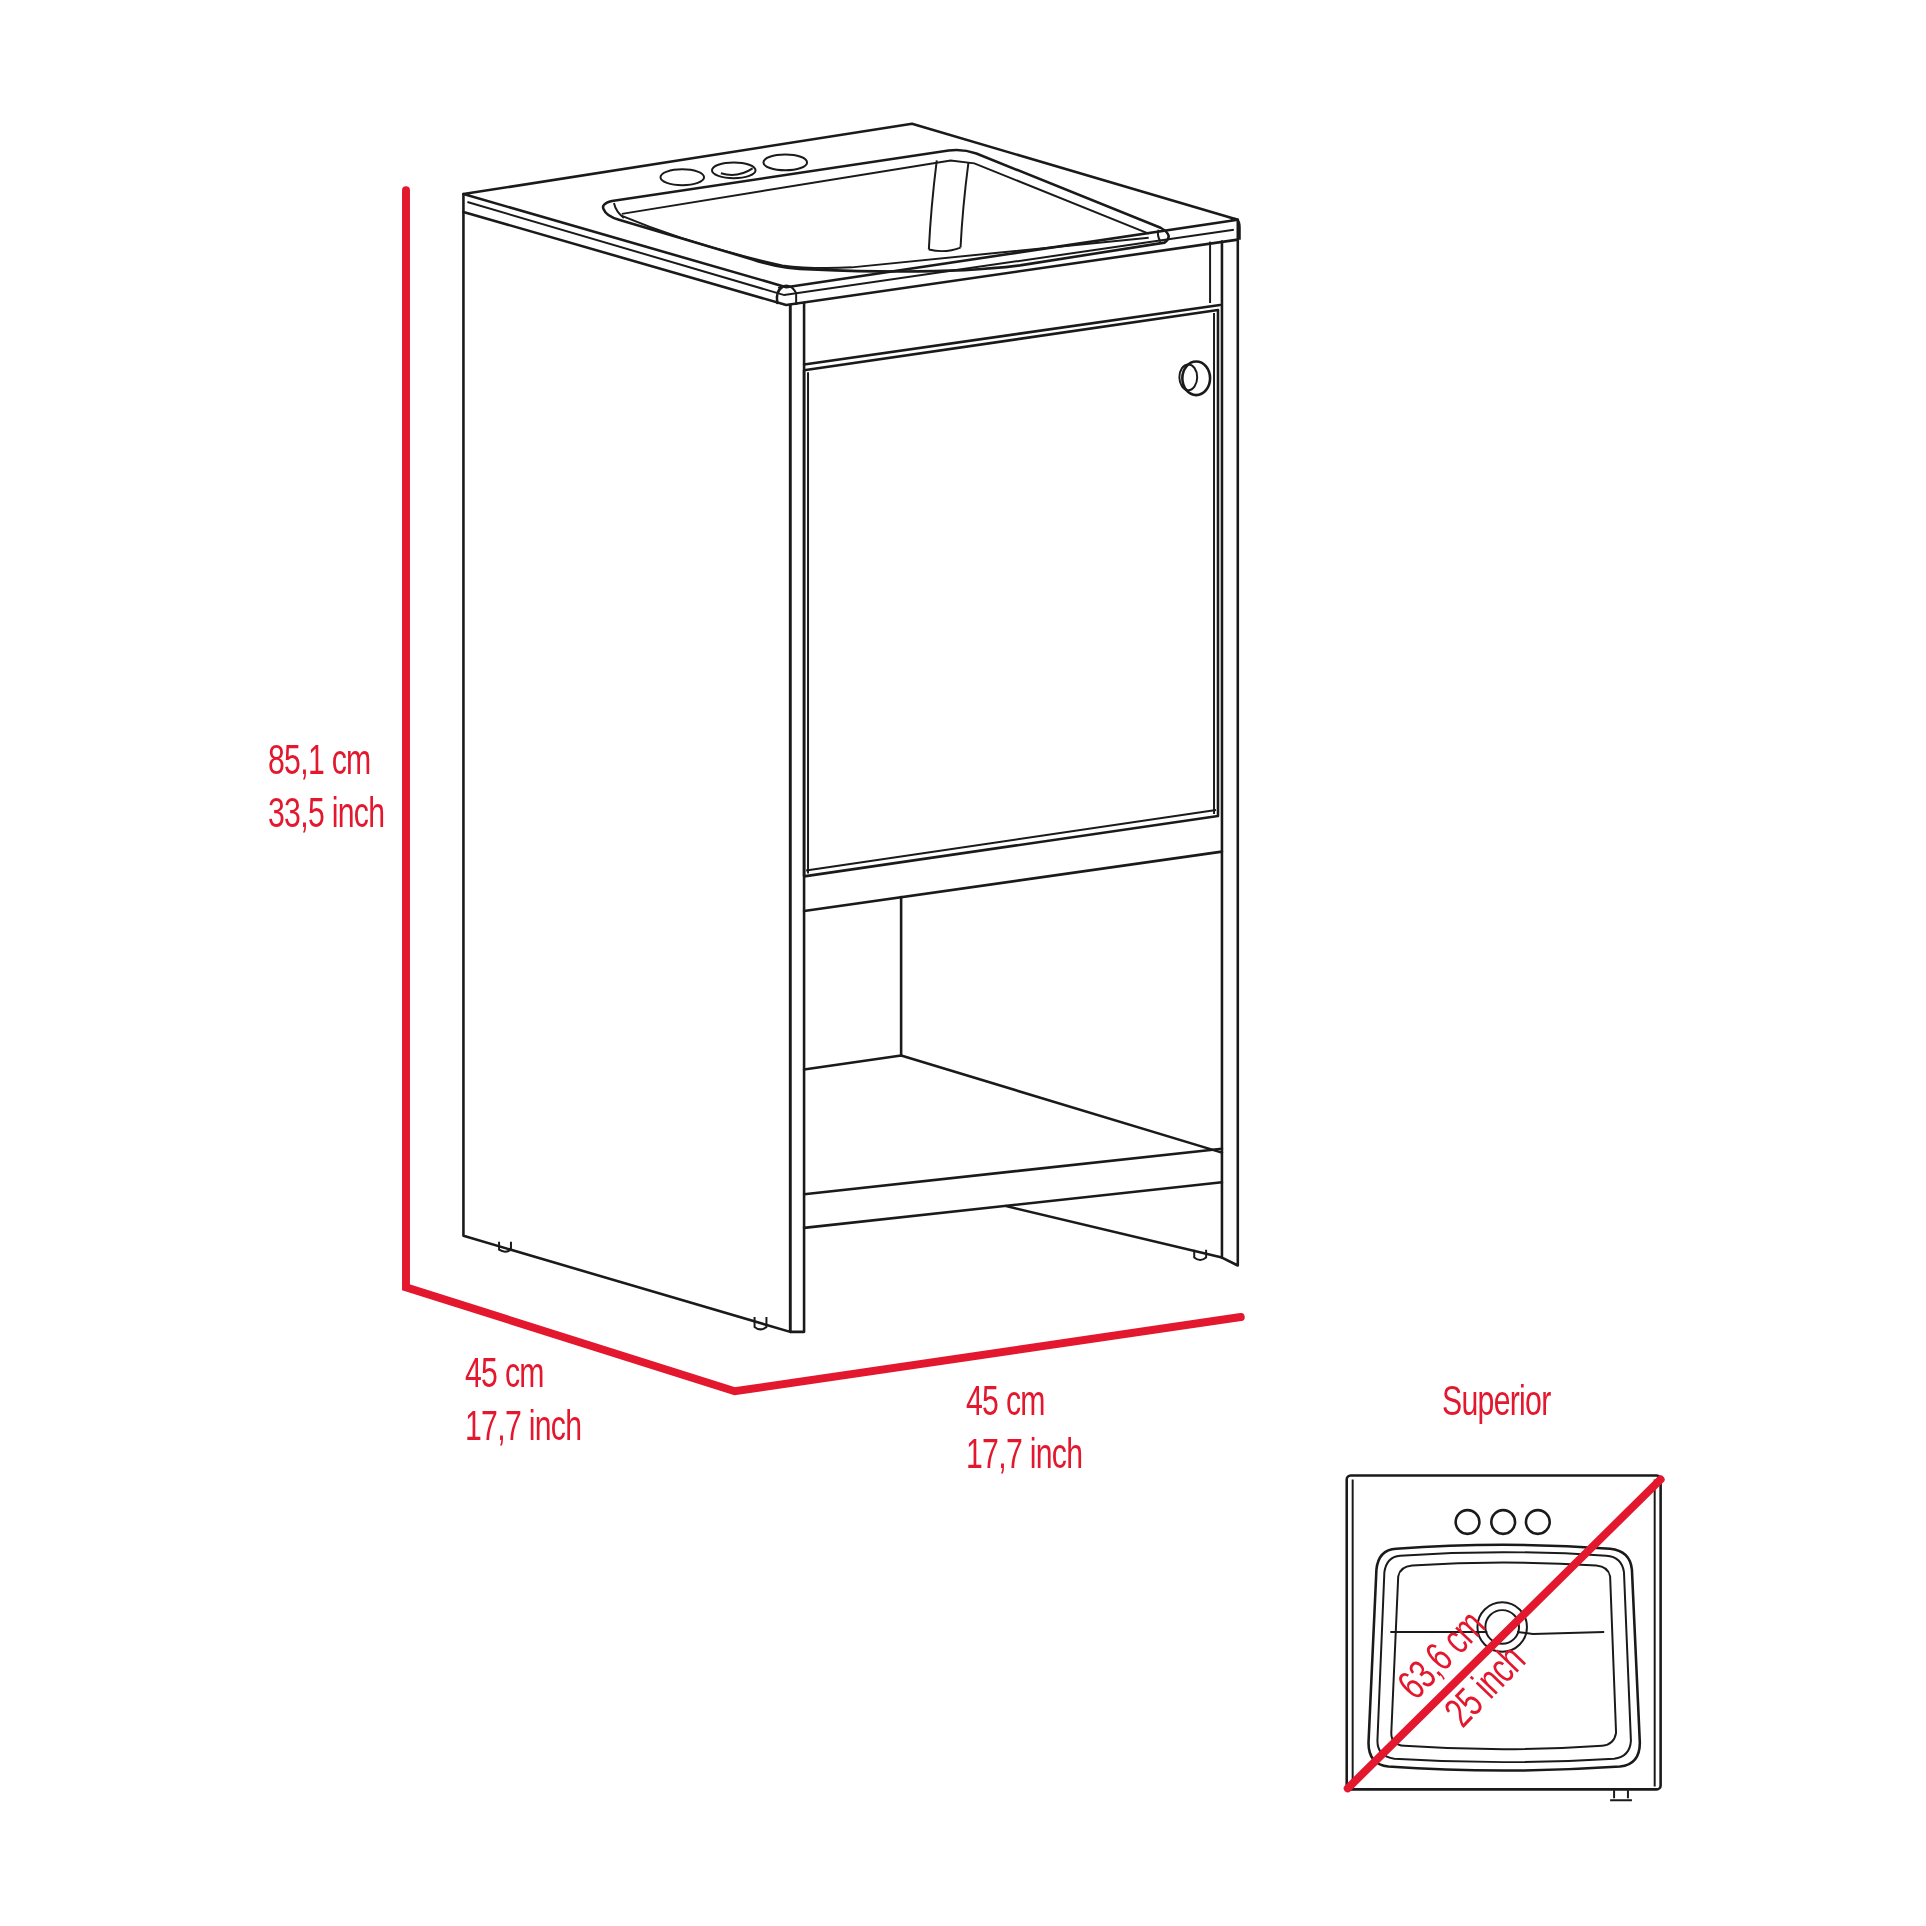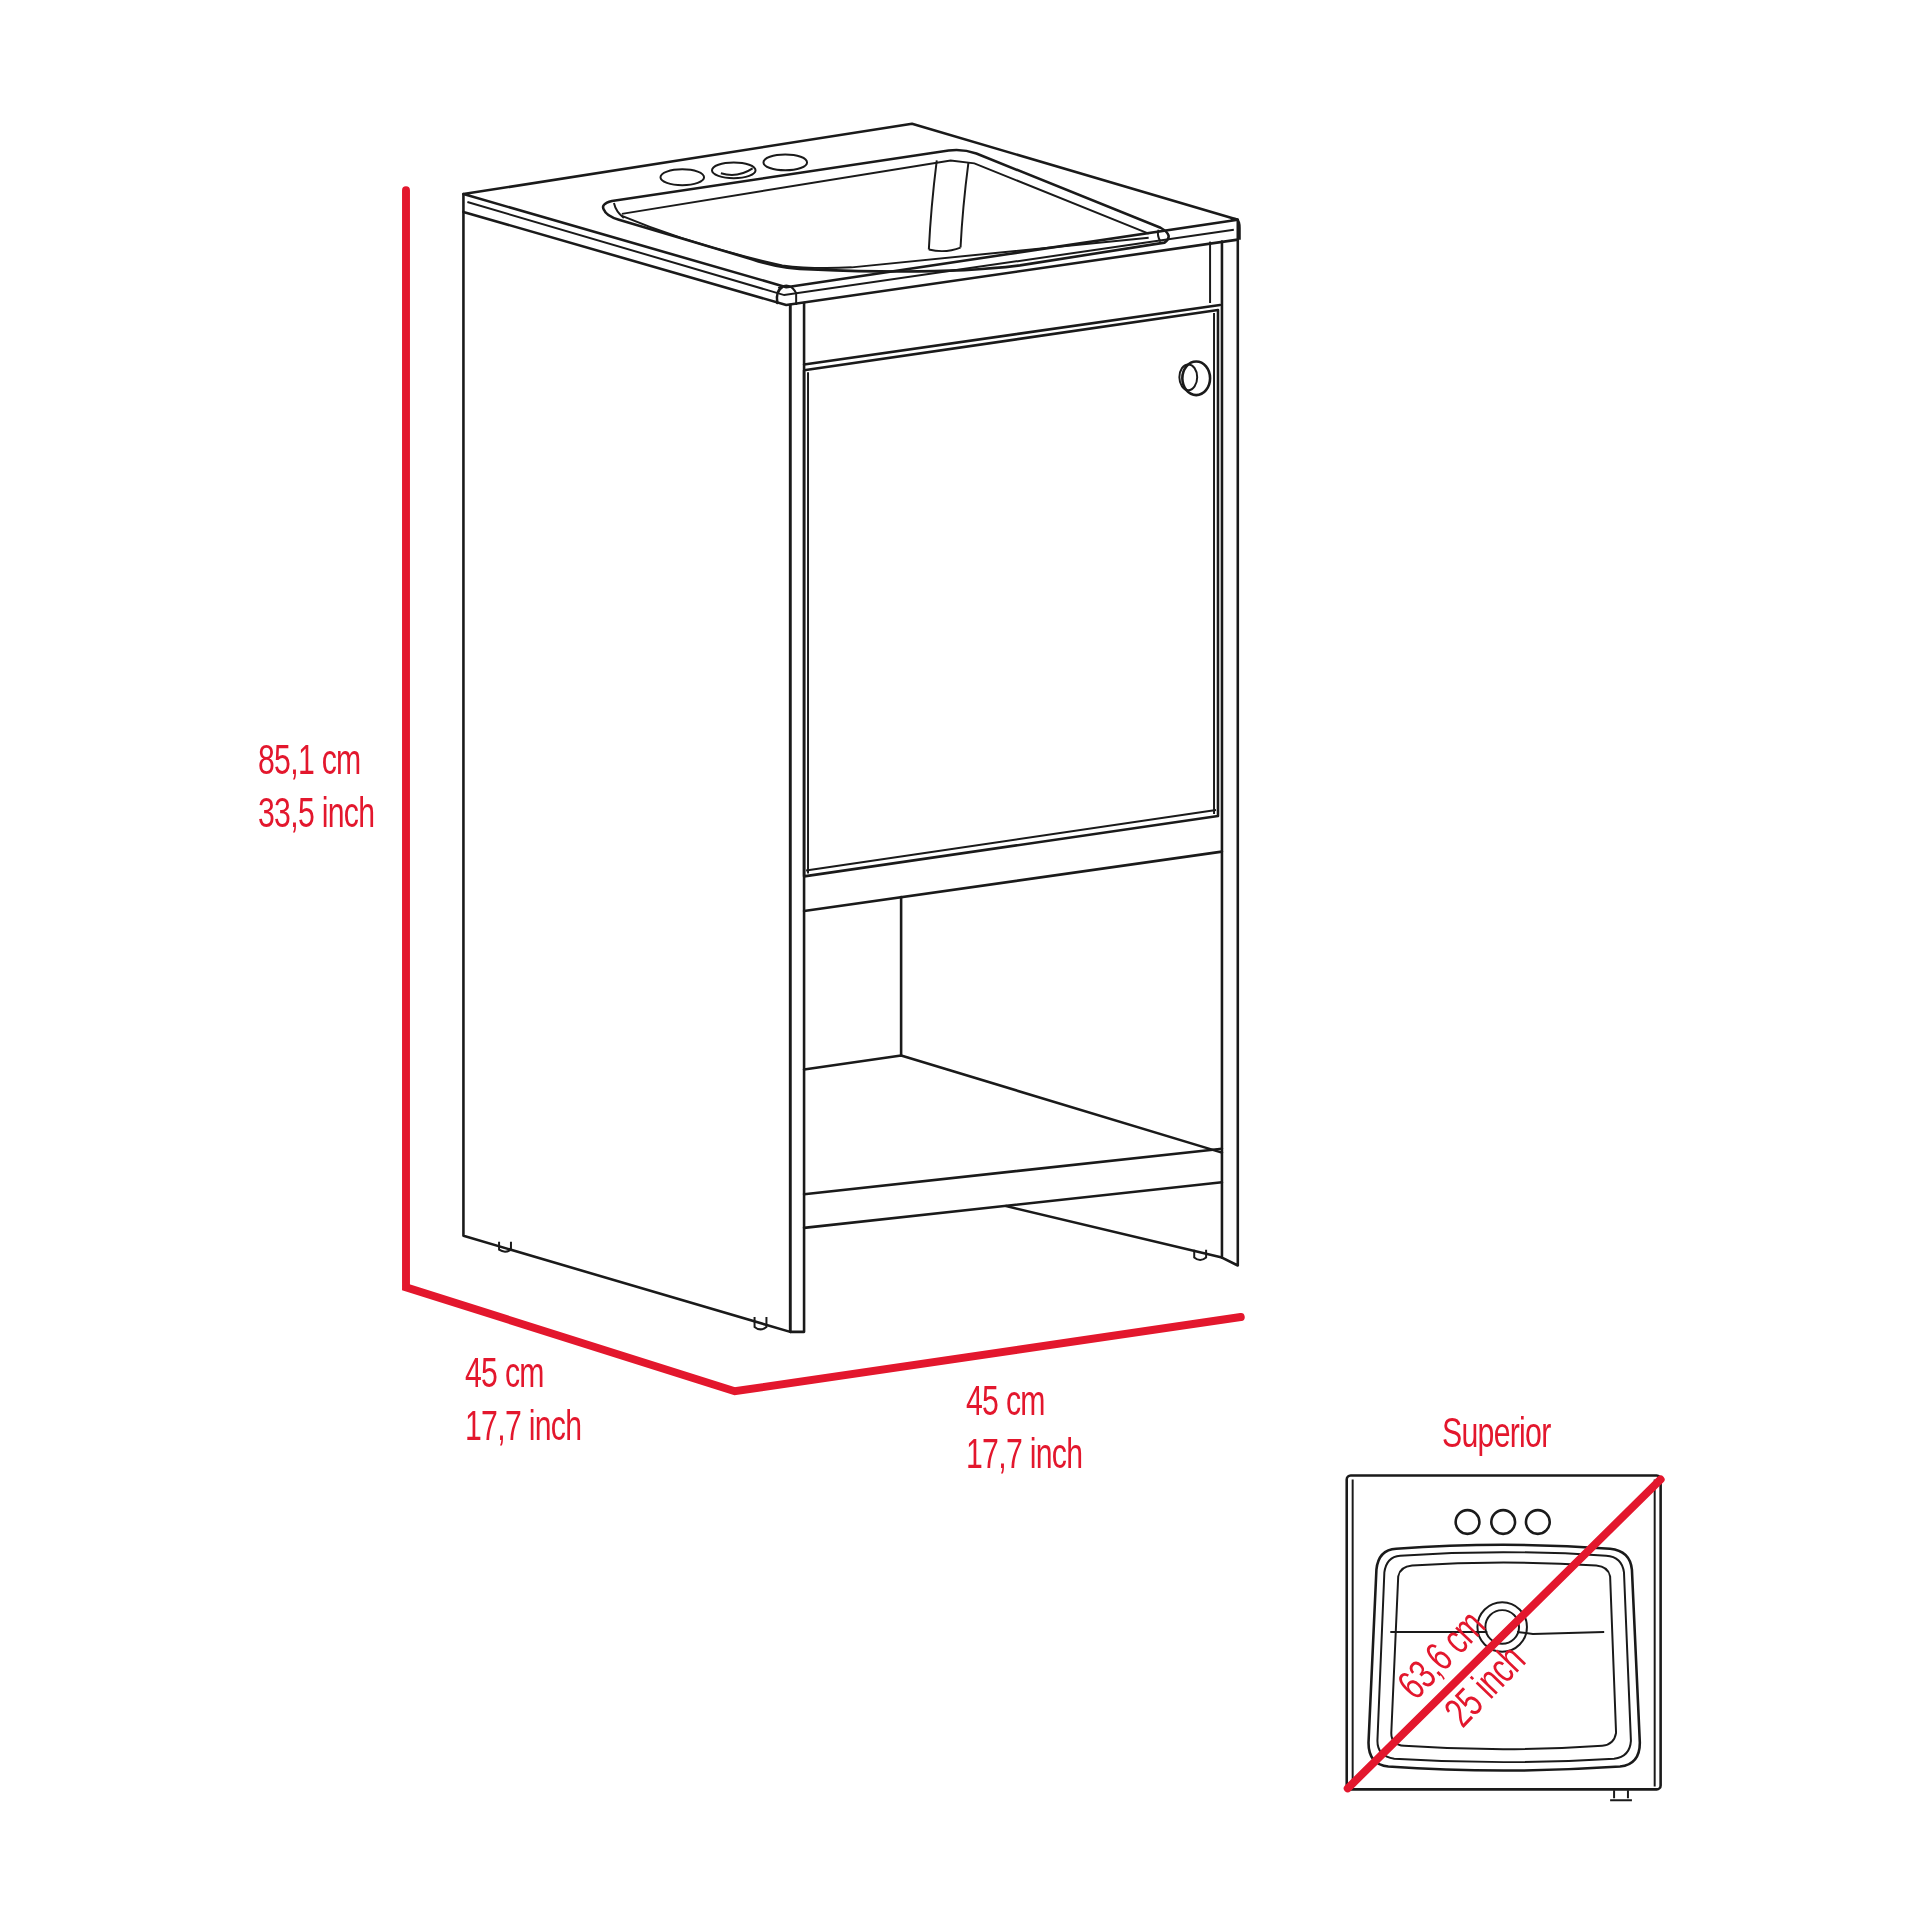--- a/index.html
+++ b/index.html
@@ -123,42 +123,42 @@
     <path class="thin" d="M 1404 1648 L 1502 1648 M 1532 1648 L 1548 1650 L 1620 1648"></path>
     <circle class="thin" cx="1517" cy="1643" r="25"></circle>
     <circle class="thin" cx="1517" cy="1643" r="17"></circle>
 
     <path class="thin" d="M 1630 1808 L 1630 1816 M 1644 1808 L 1644 1816 M 1626 1818 L 1648 1818"></path>
 
     <line class="red" x1="1361" y1="1806" x2="1677" y2="1494"></line>
   </g>
 </svg>
 
-<div class="lbl" style="left:258px; top:733px;">
+<div class="lbl" style="left:268px; top:733px;">
   <div class="cond" style="transform-origin:left top;">
     <div>85,1 cm</div>
     <div>33,5 inch</div>
   </div>
 </div>
 
 <div class="lbl" style="left:465px; top:1346px;">
   <div class="cond" style="transform-origin:left top;">
     <div>45 cm</div>
     <div>17,7 inch</div>
   </div>
 </div>
 
 <div class="lbl" style="left:966px; top:1374px;">
   <div class="cond" style="transform-origin:left top;">
     <div>45 cm</div>
     <div>17,7 inch</div>
   </div>
 </div>
 
-<div class="lbl" style="left:1442px; top:1406px;">
+<div class="lbl" style="left:1442px; top:1374px;">
   <div class="cond" style="transform-origin:left top;">Superior</div>
 </div>
 
 <div class="lbl" style="left:1386px; top:1673px; transform: rotate(-46deg);">
   <div class="cond" style="transform-origin:left top;">
     <div>63,6 cm</div>
     <div style="padding-left:18px;">25 inch</div>
   </div>
 </div>
 

